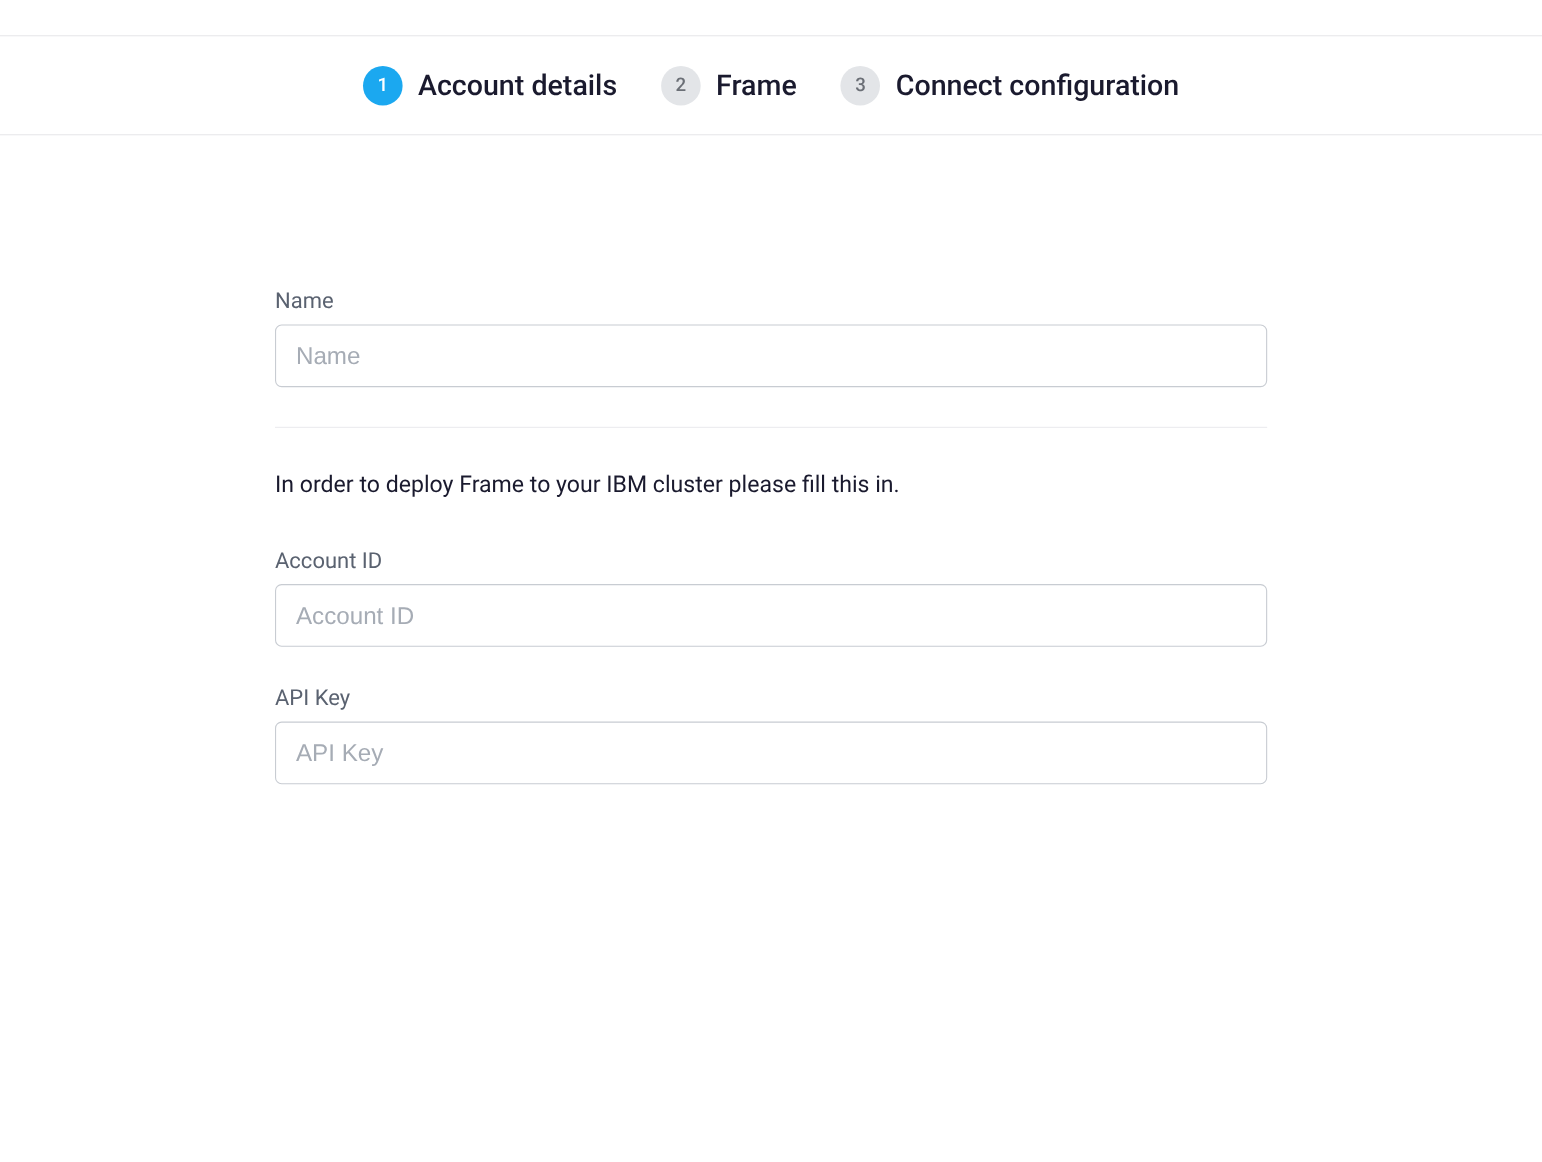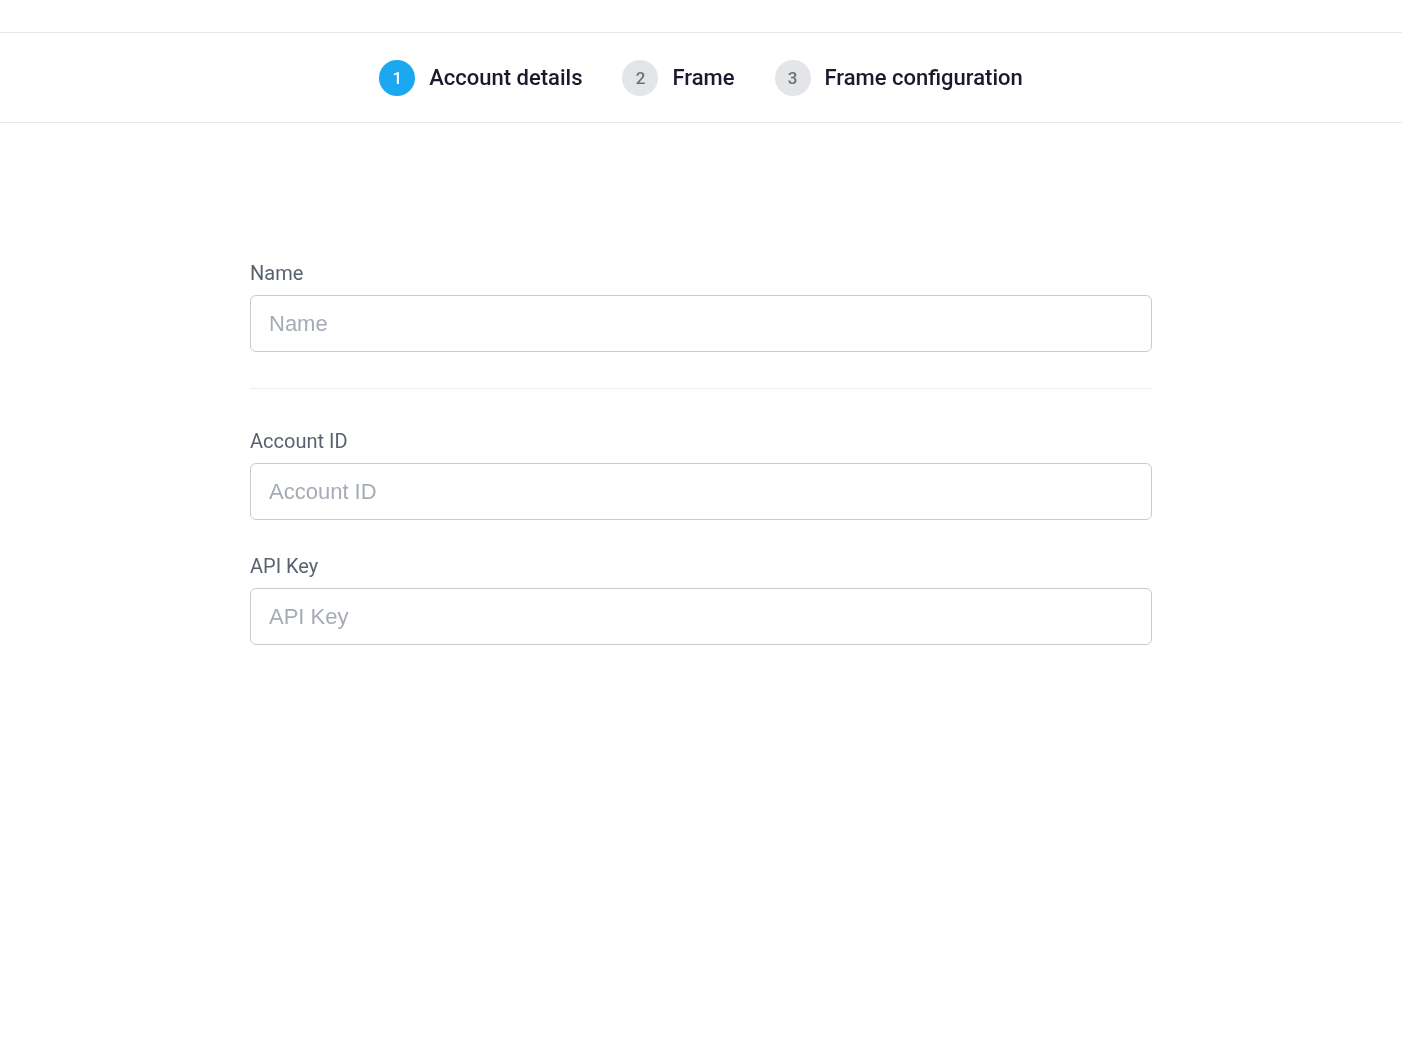--- a/index.html
+++ b/index.html
@@ -43,21 +43,21 @@
     }
     .step-circle.active {
       background: #1ba8f0;
       color: #ffffff;
     }
     .step-circle.inactive {
       background: #e3e5e8;
       color: #6b6f76;
     }
     .step-label {
-      font-size: 22px;
+      font-size: 26px;
       font-weight: 500;
       color: #1a1a2e;
     }
     .form-container {
       width: 902px;
       margin: 0 auto;
       padding-top: 106px;
     }
     .field-label {
       font-size: 20px;
@@ -110,33 +110,34 @@
   <div class="step">
     <div class="step-circle active">1</div>
     <div class="step-label">Account details</div>
   </div>
   <div class="step">
     <div class="step-circle inactive">2</div>
     <div class="step-label">Frame</div>
   </div>
   <div class="step">
     <div class="step-circle inactive">3</div>
-    <div class="step-label">Frame configuration</div>
+    <div class="step-label">Connect configuration</div>
   </div>
 </div>
 
 <div class="form-container">
 
   <div class="field-group">
     <label class="field-label">Name</label>
     <input type="text" class="text-input" placeholder="Name" style="">
   </div>
 
   <div class="divider"></div>
 
+  <div class="section-subtext">In order to deploy Frame to your IBM cluster please fill this in.</div>
 
   <div class="field-group">
     <label class="field-label">Account ID</label>
     <input type="text" class="text-input" placeholder="Account ID" style="">
   </div>
 
   <div class="field-group">
     <label class="field-label">API Key</label>
     <input type="text" class="text-input" placeholder="API Key" style="">
   </div>

